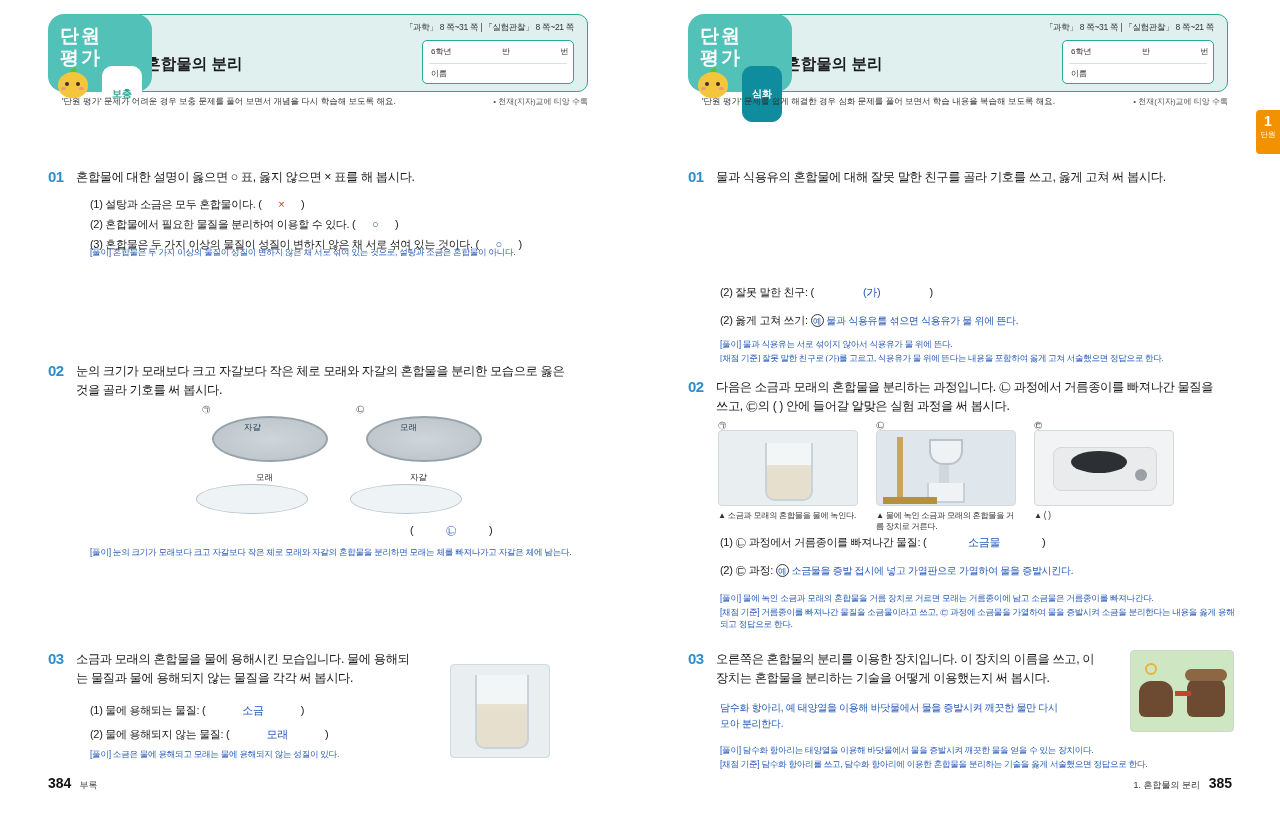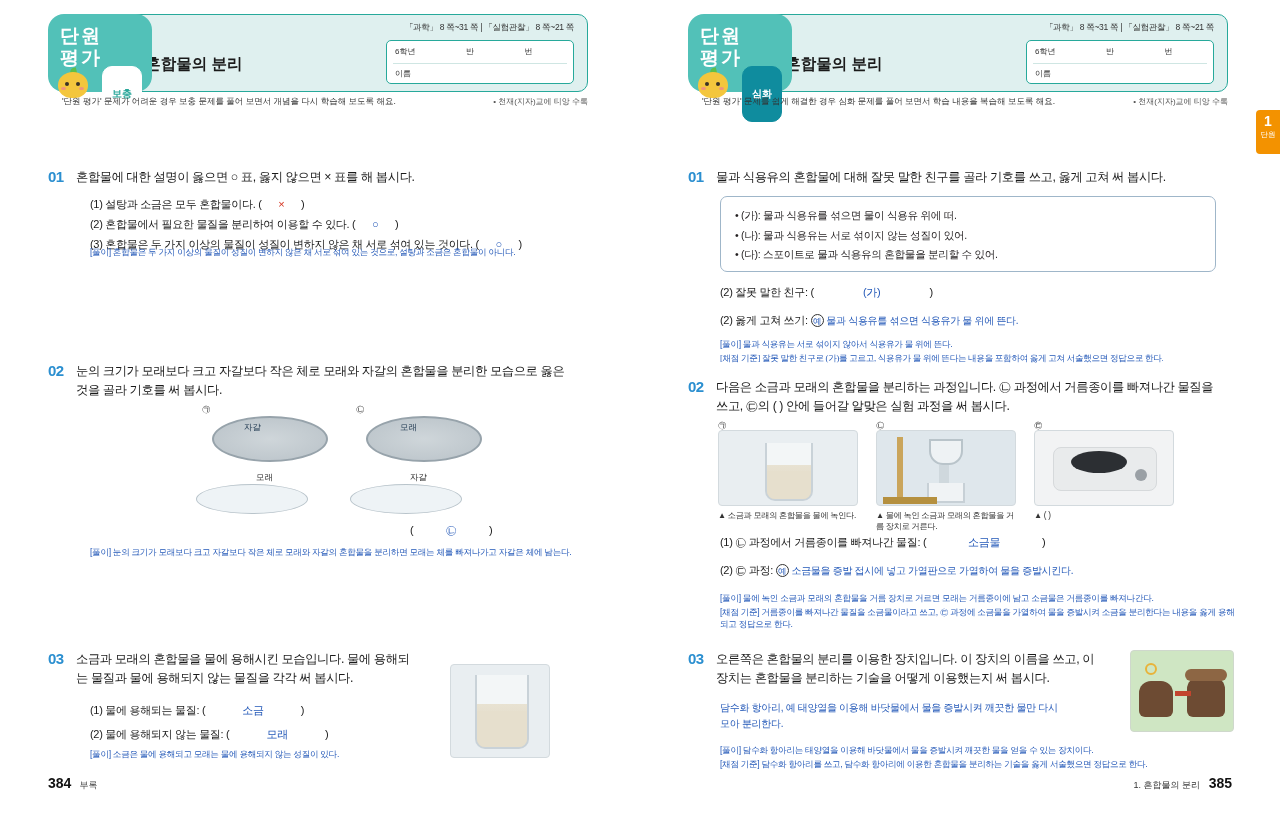--- a/index.html
+++ b/index.html
@@ -22,21 +22,21 @@
     position:absolute; left:52px; top:0; width:488px; height:78px;
     background:#dff0ef; border:1.5px solid #27a99b; border-radius:10px;
   }
   .hdr-title {
     position:absolute; left:80px; top:40px; font-size:15.5px; font-weight:bold; color:#1a1a1a;
   }
   .hdr-refs {
     position:absolute; right:14px; top:8px; font-size:8.5px; color:#333; letter-spacing:-0.3px;
   }
   .score-box {
-    position:absolute; right:14px; top:26px; width:188px; height:44px;
+    position:absolute; right:14px; top:26px; width:152px; height:44px;
     background:#fff; border:1px solid #27a99b; border-radius:5px;
   }
   .score-row1 { position:absolute; left:8px; top:5px; font-size:8px; color:#333; }
   .score-row1 .sp { display:inline-block; width:46px; }
   .score-divider { position:absolute; left:6px; right:6px; top:22px; border-top:1px solid #cfe6e3; }
   .score-row2 { position:absolute; left:8px; top:27px; font-size:8px; color:#333; }
 
   
   .unit-badge {
     position:absolute; left:0; top:0; width:104px; height:78px;
@@ -274,25 +274,20 @@
       <div class="hdr-link">• 천재(지자)교에 티앙 수록</div>
 
       <div class="side-tab">
         <span class="n">1</span>
         <span class="t">단원</span>
       </div>
 
       <div class="qnum" style="left:48px; top:168px;">01</div>
       <div class="qtext" style="left:76px; top:168px; width:500px;">물과 식용유의 혼합물에 대해 잘못 말한 친구를 골라 기호를 쓰고, 옳게 고쳐 써 봅시다.</div>
 
-      <div class="infobox" style="left:80px; top:196px; width:496px; height:76px;">
-        <div>• (가): 물과 식용유를 섞으면 물이 식용유 위에 떠.</div>
-        <div>• (나): 물과 식용유는 서로 섞이지 않는 성질이 있어.</div>
-        <div>• (다): 스포이트로 물과 식용유의 혼합물을 분리할 수 있어.</div>
-      </div>
 
       <div class="sub" style="left:80px; top:284px;">
         <span>(2) 잘못 말한 친구: (</span>
         <span style="display:inline-block;width:110px;text-align:center;" class="ans-blue">(가)</span>
         <span>)</span>
       </div>
 
       <div class="sub" style="left:80px; top:312px; width:520px;">
         <span>(2) 옳게 고쳐 쓰기:</span>
         <span class="circled ans-blue">예</span>

